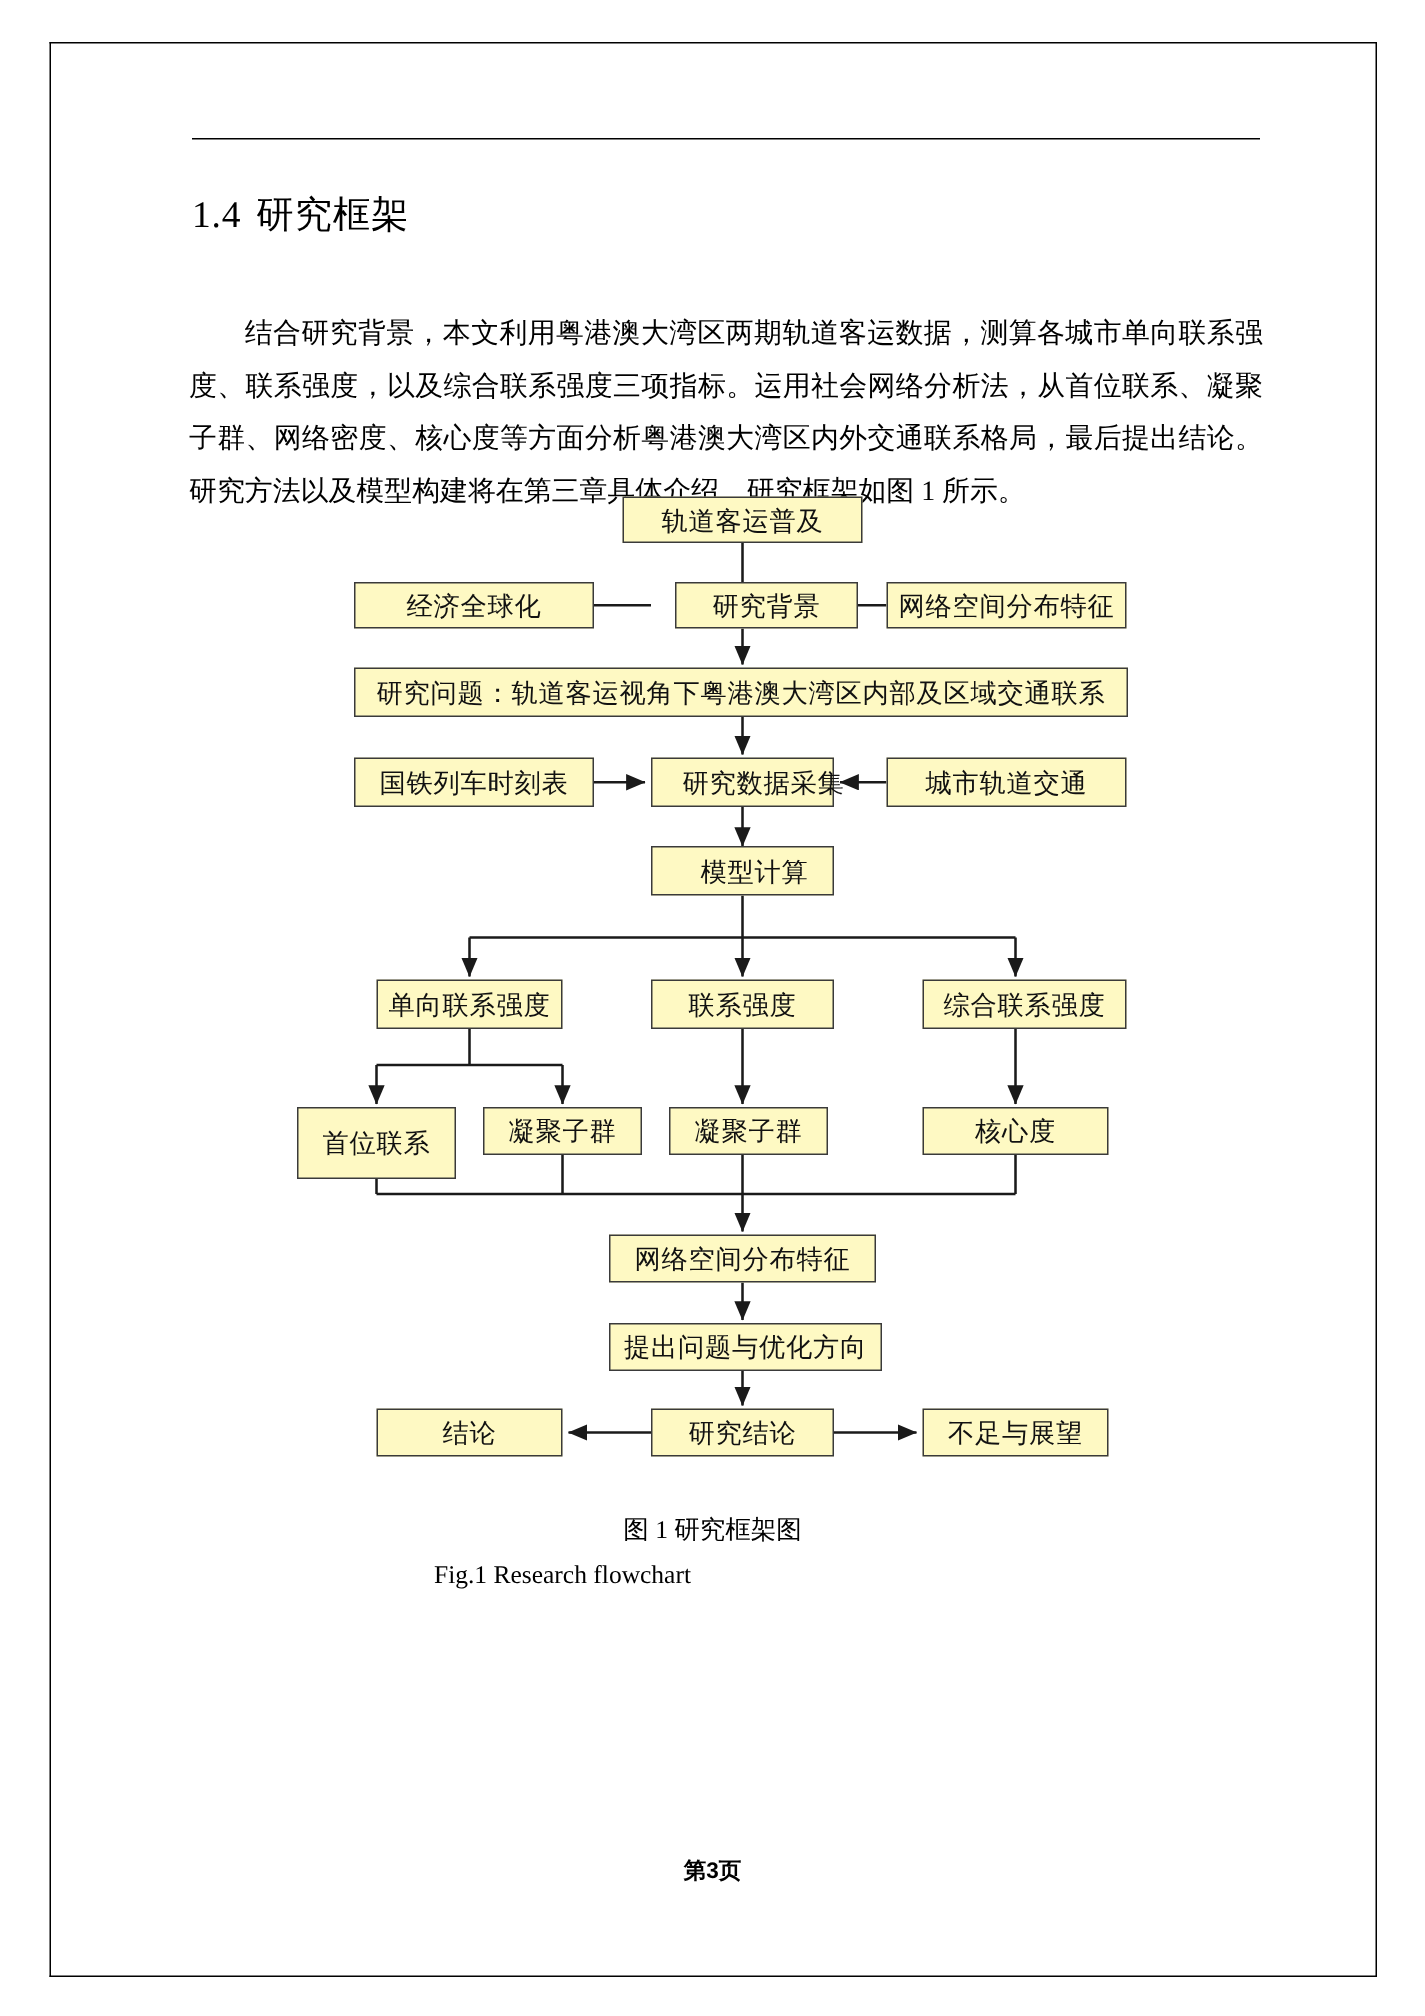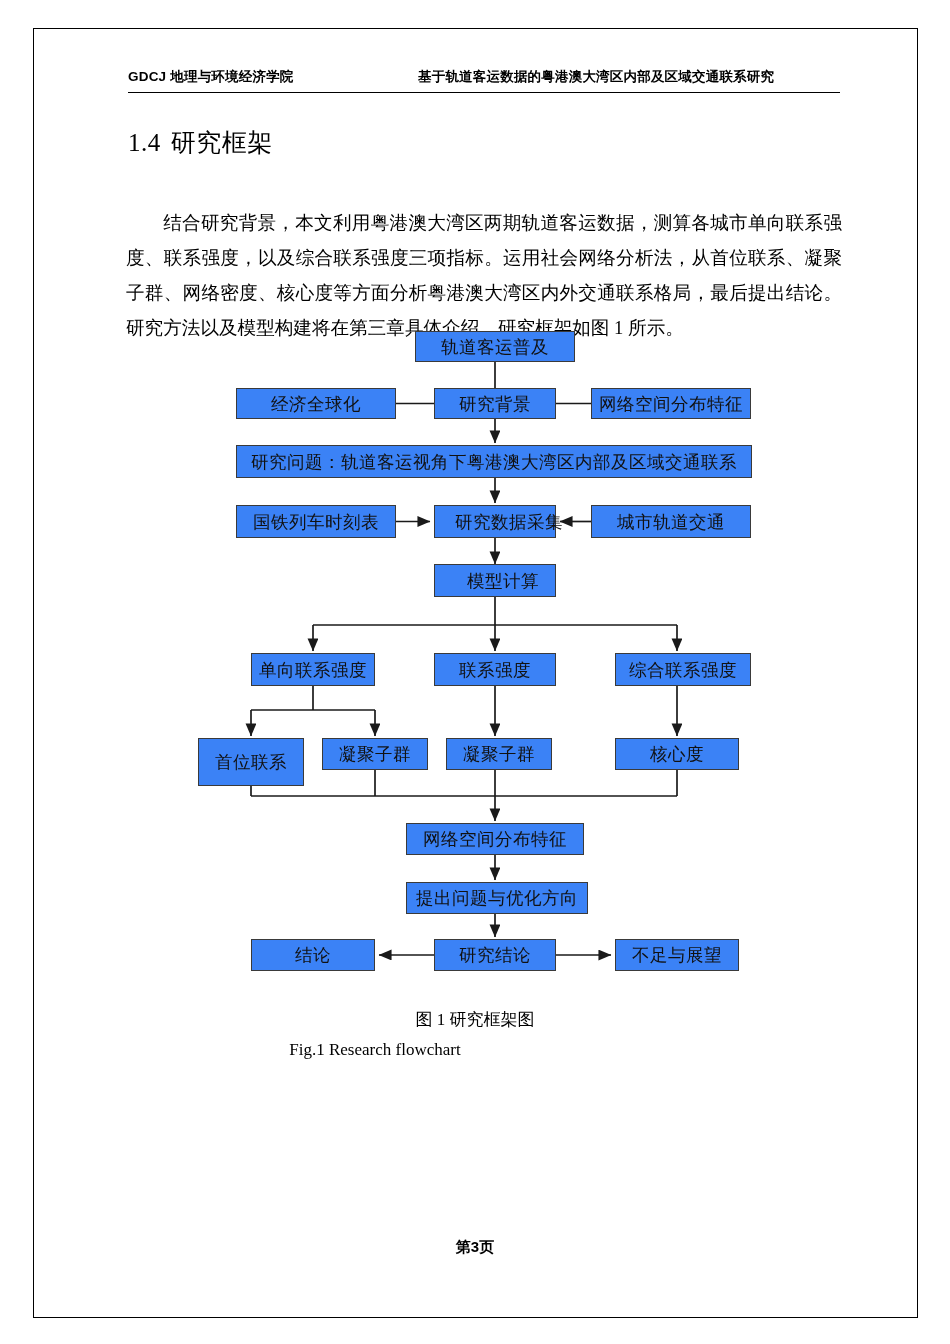--- a/index.html
+++ b/index.html
@@ -79,21 +79,21 @@
     position: absolute;
     left: 0;
     top: 0;
     width: 950px;
     height: 1344px;
     pointer-events: none;
   }
   .node {
     position: absolute;
     border: 1.6px solid #3a3a3a;
-    background: #3b82f6;
+    background: #fef9c3;
     box-sizing: border-box;
     display: flex;
     align-items: center;
     justify-content: center;
     font-size: 17.5px;
     letter-spacing: 0.5px;
     white-space: nowrap;
     color: #111;
   }
   .node.wide-text { font-size: 17.5px; }
@@ -126,24 +126,20 @@
 </head>
 <body>
 
 <div id="page">
 
   <div class="frame-left"></div>
   <div class="frame-right"></div>
   <div class="frame-top"></div>
   <div class="frame-bottom"></div>
 
-  <div class="header">
-    <span class="header-left">GDCJ 地理与环境经济学院</span>
-    <span class="header-right">基于轨道客运数据的粤港澳大湾区内部及区域交通联系研究</span>
-  </div>
   <div class="header-rule"></div>
 
   <div class="sec-heading">
     <span class="num">1.4</span><span>研究框架</span>
   </div>
 
   <p class="body-par">结合研究背景，本文利用粤港澳大湾区两期轨道客运数据，测算各城市单向联系强度、联系强度，以及综合联系强度三项指标。运用社会网络分析法，从首位联系、凝聚子群、网络密度、核心度等方面分析粤港澳大湾区内外交通联系格局，最后提出结论。研究方法以及模型构建将在第三章具体介绍。研究框架如图 1 所示。</p>
 
   <svg id="flow" viewBox="0 0 950 1344" xmlns="http://www.w3.org/2000/svg">
     <defs>
@@ -197,21 +193,21 @@
       <line x1="434" y1="955" x2="379" y2="955" marker-end="url(#ar)"></line>
 
       <line x1="556" y1="955" x2="611" y2="955" marker-end="url(#ar)"></line>
     </g>
   </svg>
 
   <div class="node" style="left:415px; top:331px; width:160px; height:31px;">轨道客运普及</div>
 
   <div class="node" style="left:236px; top:388px; width:160px; height:31px;">经济全球化</div>
 
-  <div class="node" style="left:434px; top:388px; width:122px; height:31px;">研究背景</div>
+  <div class="node" style="left:450px; top:388px; width:122px; height:31px;">研究背景</div>
 
   <div class="node" style="left:591px; top:388px; width:160px; height:31px;">网络空间分布特征</div>
 
   <div class="node wide-text" style="left:236px; top:445px; width:516px; height:33px;">研究问题：轨道客运视角下粤港澳大湾区内部及区域交通联系</div>
 
   <div class="node" style="left:236px; top:505px; width:160px; height:33px;">国铁列车时刻表</div>
 
   <div class="node" style="left:434px; top:505px; width:122px; height:33px;padding-left:28px;">研究数据采集</div>
 
   <div class="node" style="left:591px; top:505px; width:160px; height:33px;">城市轨道交通</div>

